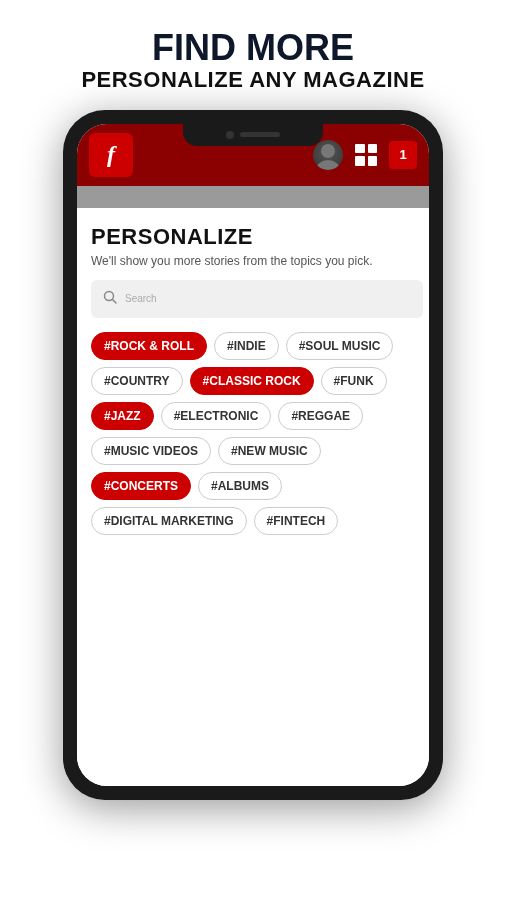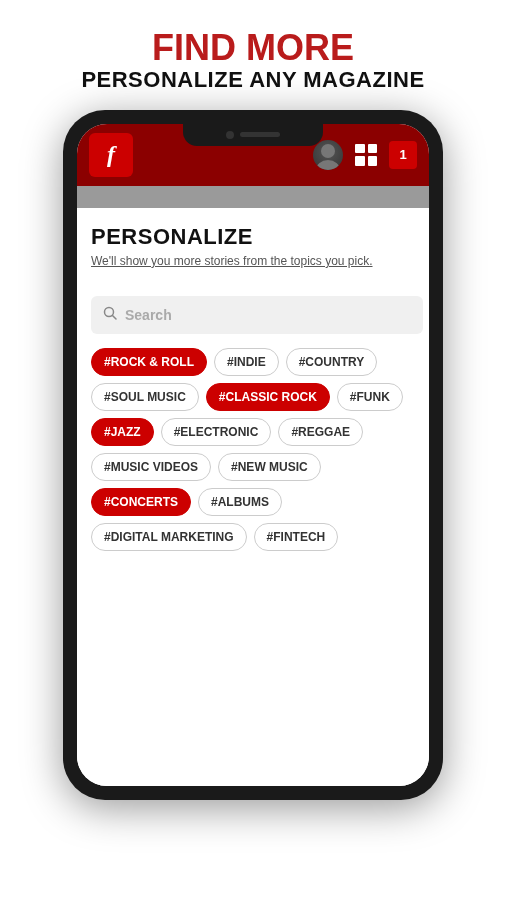--- a/index.html
+++ b/index.html
@@ -16,21 +16,21 @@
 
     
     .header-text {
       text-align: center;
       padding: 28px 20px 18px 20px;
       line-height: 1.1;
     }
     .header-line1 {
       font-size: 36px;
       font-weight: 900;
-      color: #b91c1c;
+      color: #0f172a;
       letter-spacing: 0px;
     }
     .header-line2 {
       font-size: 36px;
       font-weight: 900;
       color: #111;
     }
     .header-line3 {
       font-size: 22px;
       font-weight: 700;
@@ -181,43 +181,41 @@
     .personalize-title {
       font-size: 22px;
       font-weight: 900;
       color: #111;
       letter-spacing: 0.5px;
       margin-bottom: 4px;
     }
     .personalize-subtitle {
       font-size: 12px;
       color: #555;
-      margin-bottom: 28px;
-      text-decoration: underline;
+      margin-bottom: 12px;
     }
 
     
     .search-bar {
       background: #f0f0f0;
       border-radius: 6px;
       height: 38px;
       display: flex;
       align-items: center;
       padding: 0 12px;
       gap: 8px;
       margin-bottom: 14px;
     }
     .search-icon-svg {
       color: #888;
       font-size: 14px;
     }
     .search-input-text {
       color: #aaa;
-      font-size: 14px;
-      font-weight: bold;
+      font-size: 10px;
     }
 
     
     .tags-container {
       display: flex;
       flex-wrap: wrap;
       gap: 7px;
     }
     .tag {
       padding: 6px 12px;
@@ -287,22 +285,22 @@
             <circle cx="6" cy="6" r="4.5" stroke="#888" stroke-width="1.5"></circle>
             <line x1="9.5" y1="9.5" x2="13" y2="13" stroke="#888" stroke-width="1.5" stroke-linecap="round"></line>
           </svg>
         </span>
         <span class="search-input-text">Search</span>
       </div>
 
       <div class="tags-container" id="tags-container">
       <div class="tag active">#ROCK &amp; ROLL</div>
           <div class="tag">#INDIE</div>
+          <div class="tag">#SOUL MUSIC</div>
           <div class="tag">#COUNTRY</div>
-          <div class="tag">#SOUL MUSIC</div>
           <div class="tag active">#CLASSIC ROCK</div>
           <div class="tag">#FUNK</div>
           <div class="tag active">#JAZZ</div>
           <div class="tag">#ELECTRONIC</div>
           <div class="tag">#REGGAE</div>
           <div class="tag">#MUSIC VIDEOS</div>
           <div class="tag">#NEW MUSIC</div>
           <div class="tag active">#CONCERTS</div>
           <div class="tag">#ALBUMS</div>
           <div class="tag">#DIGITAL MARKETING</div>

